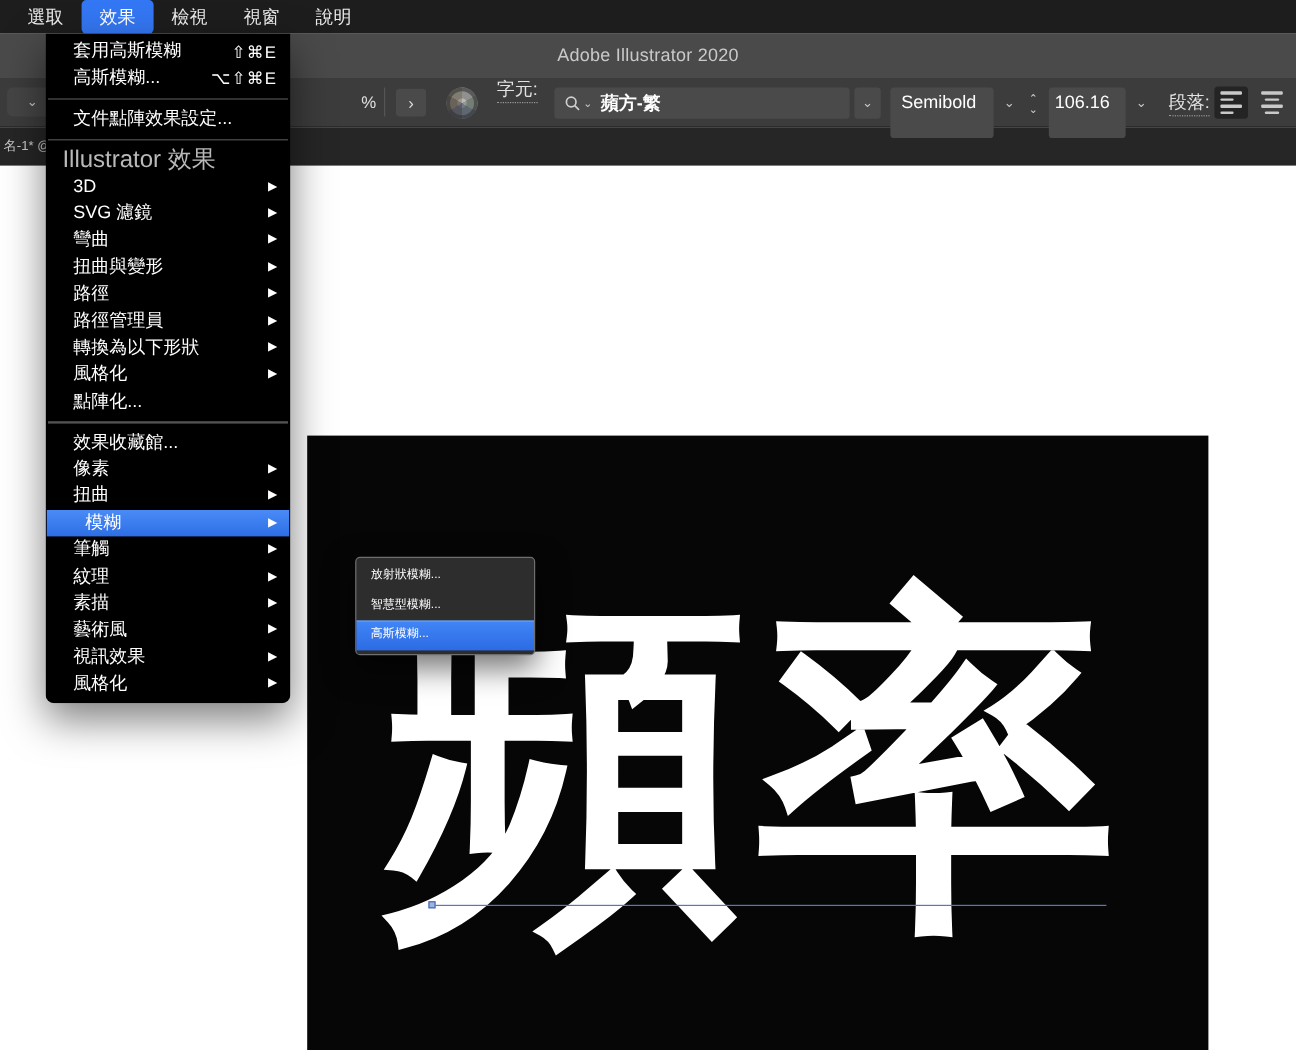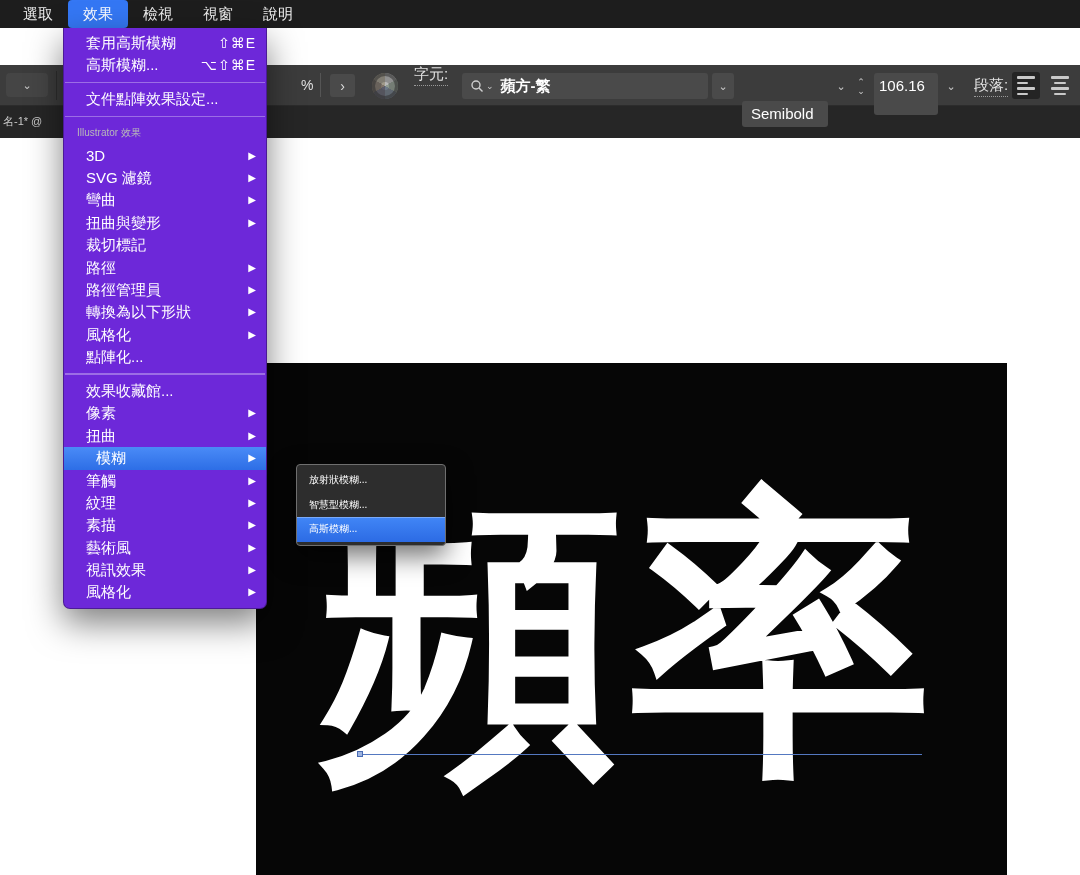--- a/index.html
+++ b/index.html
@@ -29,22 +29,22 @@
     justify-content:center;font-size:14px;color:#ddd;}
   .color-wheel{left:372px;top:8px;width:26px;height:26px;border-radius:50%;
     background:conic-gradient(#b9b9b9 0 60deg,#8f9b8f 60deg 120deg,#6e7a88 120deg 180deg,
       #5c5c6a 180deg 240deg,#7d7268 240deg 300deg,#a09a8a 300deg 360deg);
     box-shadow:inset 0 0 0 3px rgba(45,45,45,.55), inset 0 0 0 9px rgba(70,70,70,.35);}
   .font-field{left:462px;top:8px;width:246px;height:26px;display:flex;align-items:center;
     padding:0 8px;box-sizing:border-box;}
   .font-field .val{color:#fff;font-size:15px;font-weight:700;margin-left:7px;white-space:nowrap;}
   .mini-chev{font-size:9px;color:#c9c9c9;margin-left:2px;}
   .font-chev-btn{left:712px;top:8px;width:22px;height:26px;display:flex;align-items:center;justify-content:center;}
-  .style-field{left:742px;top:8px;width:86px;height:26px;line-height:26px;padding-left:9px;
-    box-sizing:border-box;font-size:15px;color:#fff;white-space:nowrap;overflow:hidden;margin-top:28px;}
+  .style-field{left:742px;top:8px;width:86px;height:42px;line-height:26px;padding-left:9px;
+    box-sizing:border-box;font-size:15px;color:#fff;white-space:nowrap;overflow:hidden;}
   .style-chev{left:832px;top:10px;width:18px;height:22px;display:flex;align-items:center;justify-content:center;}
   .stepper{left:852px;top:8px;width:18px;height:26px;display:flex;flex-direction:column;
     align-items:center;justify-content:center;gap:1px;}
   .stepper span{font-size:9px;color:#cfcfcf;line-height:8px;}
   .size-field{left:874px;top:8px;width:64px;height:42px;line-height:26px;padding:0 5px;
     box-sizing:border-box;font-size:15px;color:#fff;white-space:nowrap;overflow:hidden;}
   .size-chev{left:942px;top:10px;width:18px;height:22px;display:flex;align-items:center;justify-content:center;}
   .align-icon{top:7px;width:28px;height:27px;border-radius:3px;display:flex;flex-direction:column;
     justify-content:center;gap:3px;padding:0 5px;box-sizing:border-box;}
   .align-icon.sel{background:#242424;}
@@ -61,29 +61,29 @@
   .pasteboard{position:absolute;left:0;top:138px;width:1080px;height:737px;background:#ffffff;}
   .canvas{position:absolute;left:256px;top:225px;width:751px;height:610px;background:#060606;overflow:hidden;}
   .art-text{position:absolute;left:0;top:0;width:100%;height:100%;display:flex;align-items:center;
     justify-content:center;color:#ffffff;font-size:300px;font-weight:600;letter-spacing:10px;
     transform:translateY(-28px);font-family:"Liberation Sans","DejaVu Sans",sans-serif;}
   .baseline{position:absolute;left:360px;top:616px;width:562px;height:1px;background:#5478c0;z-index:2;}
   .anchor{position:absolute;left:357px;top:613px;width:6px;height:6px;background:#9db4e0;
     border:1px solid #4a6cb4;box-sizing:border-box;z-index:2;}
 
   
-  .fx-menu{position:absolute;left:63px;top:28px;width:204px;background:#6d28d9;
+  .fx-menu{position:absolute;left:38px;top:28px;width:204px;background:#000000;
     border:1px solid rgba(0,0,0,.3);border-top:none;border-radius:0 0 7px 7px;
     box-shadow:0 14px 34px rgba(0,0,0,.5);padding:4px 0;box-sizing:border-box;z-index:10;}
   .menu-row{height:22.4px;line-height:22.4px;padding:0 10px 0 22px;display:flex;align-items:center;
     color:#fff;font-size:15px;white-space:nowrap;}
   .menu-row .shortcut{margin-left:auto;color:#fff;font-size:14px;letter-spacing:1px;}
   .menu-row .arrow{margin-left:auto;font-size:10px;color:#fff;}
   .menu-row.selected{background:linear-gradient(#4a8bf7,#2d6ee6);padding-left:32px;}
-  .menu-header{height:22.4px;line-height:22.4px;padding:0 10px 0 13px;color:#b9b9b9;font-size:10px;}
+  .menu-header{height:22.4px;line-height:22.4px;padding:0 10px 0 13px;color:#b9b9b9;font-size:20px;}
   .menu-sep{height:1.5px;background:rgba(255,255,255,.32);margin:5px 1px;}
 
   
   .sub-menu{position:absolute;left:296px;top:464px;width:150px;background:#2d2d2d;
     border:1px solid #6f6f6f;border-radius:4px;box-shadow:0 10px 26px rgba(0,0,0,.55);
     padding:3px 0;box-sizing:border-box;z-index:11;}
   .sub-row{height:24.5px;line-height:24.5px;padding:0 12px;color:#fff;font-size:10px;white-space:nowrap;}
   .sub-row.selected{background:linear-gradient(#4186f6,#2c6be4);box-shadow:inset 0 1px 0 rgba(255,255,255,.3);}
 
   svg{display:block;}
@@ -94,20 +94,23 @@
 <div id="app">
 
   <div class="menubar">
       <div class="mb-item">選取</div>
       <div class="mb-item active">效果</div>
       <div class="mb-item">檢視</div>
       <div class="mb-item">視窗</div>
       <div class="mb-item">說明</div>
     </div>
 
+  <div class="titlebar">
+    <span class="title">Adobe Illustrator 2020</span>
+  </div>
 
   <div class="toolbar">
     <div class="tb combo-left">
       <span class="chev">⌄</span>
     </div>
     <div class="vline" style="left:56px;top:6px;height:29px;"></div>
 
     <span class="tb" style="left:301px;top:12px;color:#e0e0e0;font-size:14px;">%</span>
     <div class="vline" style="left:320px;top:8px;height:24px;background:#555;"></div>
     <div class="tb tb-box expand-btn">
@@ -205,23 +208,20 @@
       </div>
       <div class="menu-row">
         <span>彎曲</span>
         <span class="arrow">▶</span>
       </div>
       <div class="menu-row">
         <span>扭曲與變形</span>
         <span class="arrow">▶</span>
       </div>
       <div class="menu-row">
-        <span>裁切標記</span>
-      </div>
-      <div class="menu-row">
         <span>路徑</span>
         <span class="arrow">▶</span>
       </div>
       <div class="menu-row">
         <span>路徑管理員</span>
         <span class="arrow">▶</span>
       </div>
       <div class="menu-row">
         <span>轉換為以下形狀</span>
         <span class="arrow">▶</span>

